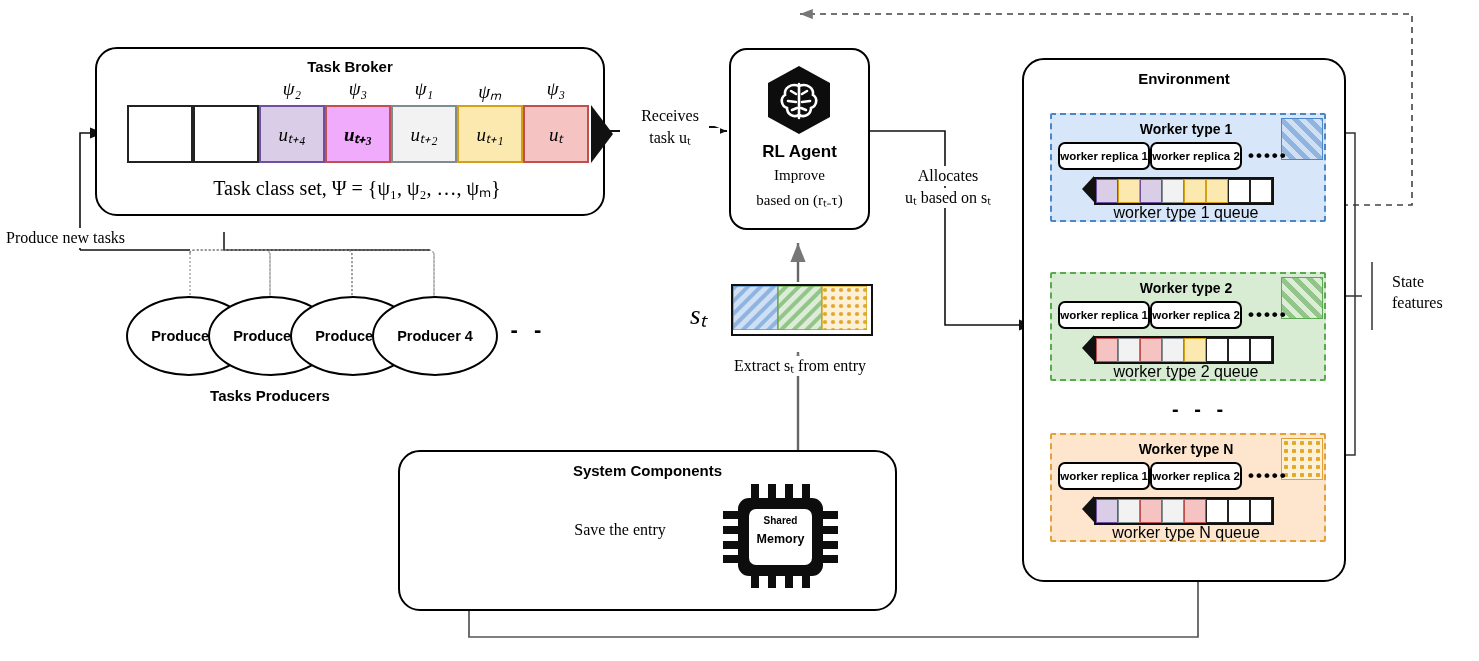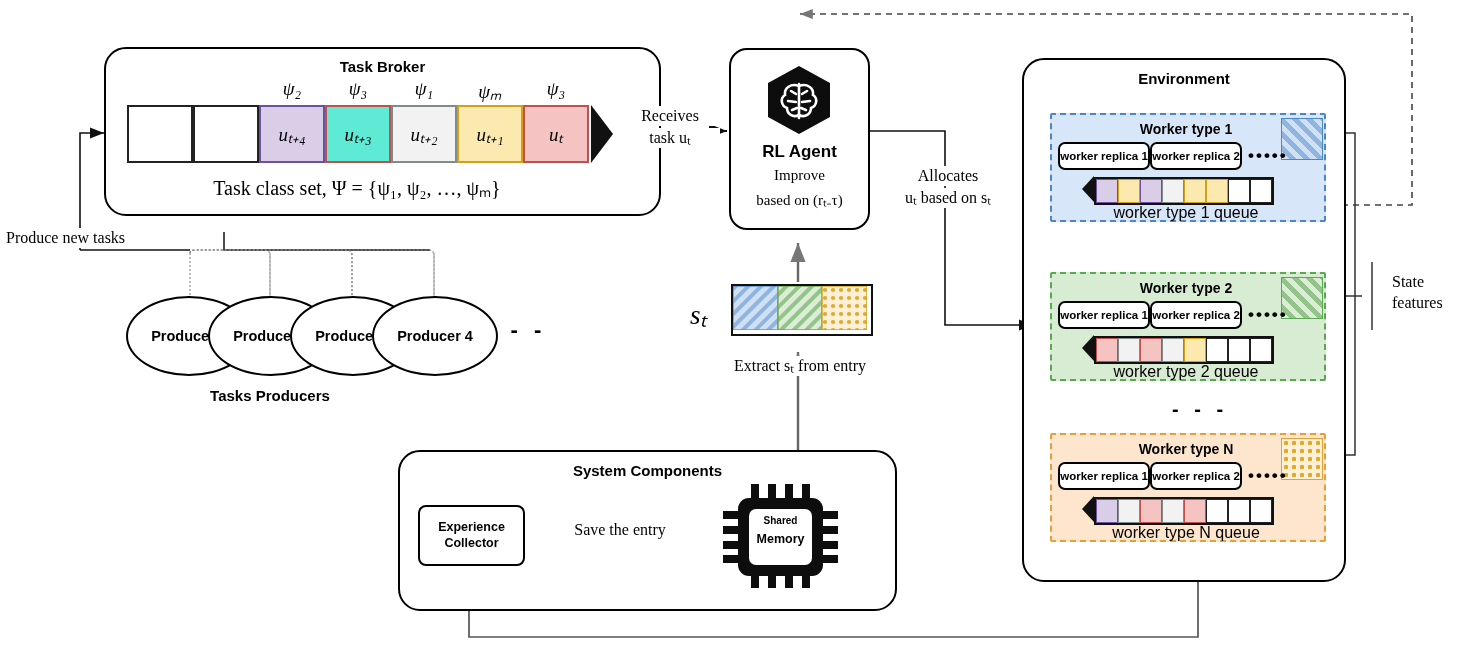--- a/index.html
+++ b/index.html
@@ -113,39 +113,39 @@
 
     <path d="M1097,333 L1097,350 Q1097,357 1104,357 L1110,357" stroke="#777" stroke-width="1.4" fill="none" stroke-dasharray="2,2"></path>
     <path d="M1188,333 L1188,344 Q1188,350 1182,350 L1112,350 Q1106,350 1106,356 L1106,358" stroke="#777" stroke-width="1.4" fill="none" stroke-dasharray="2,2"></path>
 
     <path d="M1097,494 L1097,511 Q1097,518 1104,518 L1110,518" stroke="#777" stroke-width="1.4" fill="none" stroke-dasharray="2,2"></path>
     <path d="M1188,494 L1188,505 Q1188,511 1182,511 L1112,511 Q1106,511 1106,517 L1106,519" stroke="#777" stroke-width="1.4" fill="none" stroke-dasharray="2,2"></path>
 
     <path d="M1300,180 L1345,180" stroke="#444" stroke-width="1.4" fill="none" stroke-dasharray="5,4"></path>
   </svg>
 
-  <div class="panel" style="left:104px;top:47px;width:506px;height:165px;padding-left:47px;">
+  <div class="panel" style="left:95px;top:47px;width:506px;height:165px;">
     <div class="panel-title" style="top:9px;">Task Broker</div>
   </div>
 
   <div id="psi-row">
       <div class="psi" style="left: 259px; top: 78px; width: 66px;">ψ₂</div>
       <div class="psi" style="left: 325px; top: 78px; width: 66px;">ψ₃</div>
       <div class="psi" style="left: 391px; top: 78px; width: 66px;">ψ₁</div>
       <div class="psi" style="left: 457px; top: 78px; width: 66px;">ψₘ</div>
       <div class="psi" style="left: 523px; top: 78px; width: 66px;">ψ₃</div>
     </div>
 
   <div class="qrow" id="broker-cells" style="left:127px;top:105px;">
       <div class="cell tb" style="background: rgb(255, 255, 255); border-color: rgb(34, 34, 34);"></div>
       <div class="cell tb" style="background: rgb(255, 255, 255); border-color: rgb(34, 34, 34);"></div>
       <div class="cell tb" style="background: rgb(217, 205, 232); border-color: rgb(111, 79, 160);">
         <span class="lbl">uₜ₊₄</span>
       </div>
-      <div class="cell tb" style="background: #5eead4; border-color: rgb(192, 80, 77);">
+      <div class="cell tb" style="background: #f0abfc; border-color: rgb(192, 80, 77); font-weight: bold;">
         <span class="lbl">uₜ₊₃</span>
       </div>
       <div class="cell tb" style="background: rgb(242, 242, 242); border-color: rgb(127, 140, 141);">
         <span class="lbl">uₜ₊₂</span>
       </div>
       <div class="cell tb" style="background: rgb(251, 233, 176); border-color: rgb(212, 160, 23);">
         <span class="lbl">uₜ₊₁</span>
       </div>
       <div class="cell tb" style="background: rgb(244, 195, 194); border-color: rgb(192, 80, 77);">
         <span class="lbl">uₜ</span>
@@ -290,26 +290,20 @@
   <div class="dash3" style="left:1172px;top:398px;font-size:20px;">- - -</div>
 
   <div class="tl" style="left:1392px;top:272px;">State</div>
   <div class="tl" style="left:1392px;top:293px;">features</div>
 
 
   <div class="panel" style="left:398px;top:450px;width:495px;height:157px;">
     <div class="panel-title" style="top:10px;">System Components</div>
   </div>
 
-  <div class="rbox" style="left:418px;top:505px;width:103px;height:57px;border-radius:8px;">
-    <div>
-      <div>Experience</div>
-      <div>Collector</div>
-    </div>
-  </div>
 
   <div class="tl c" style="left:545px;top:520px;width:150px;">Save the entry</div>
 
   <div class="abs" style="left:723px;top:484px;width:115px;height:104px;">
     <svg viewBox="0 0 115 104" width="115" height="104">
       <g fill="#0d0d0d">
         <rect x="28" y="0" width="8" height="18"></rect>
           <rect x="45" y="0" width="8" height="18"></rect>
         <rect x="62" y="0" width="8" height="18"></rect>
           <rect x="79" y="0" width="8" height="18"></rect>

